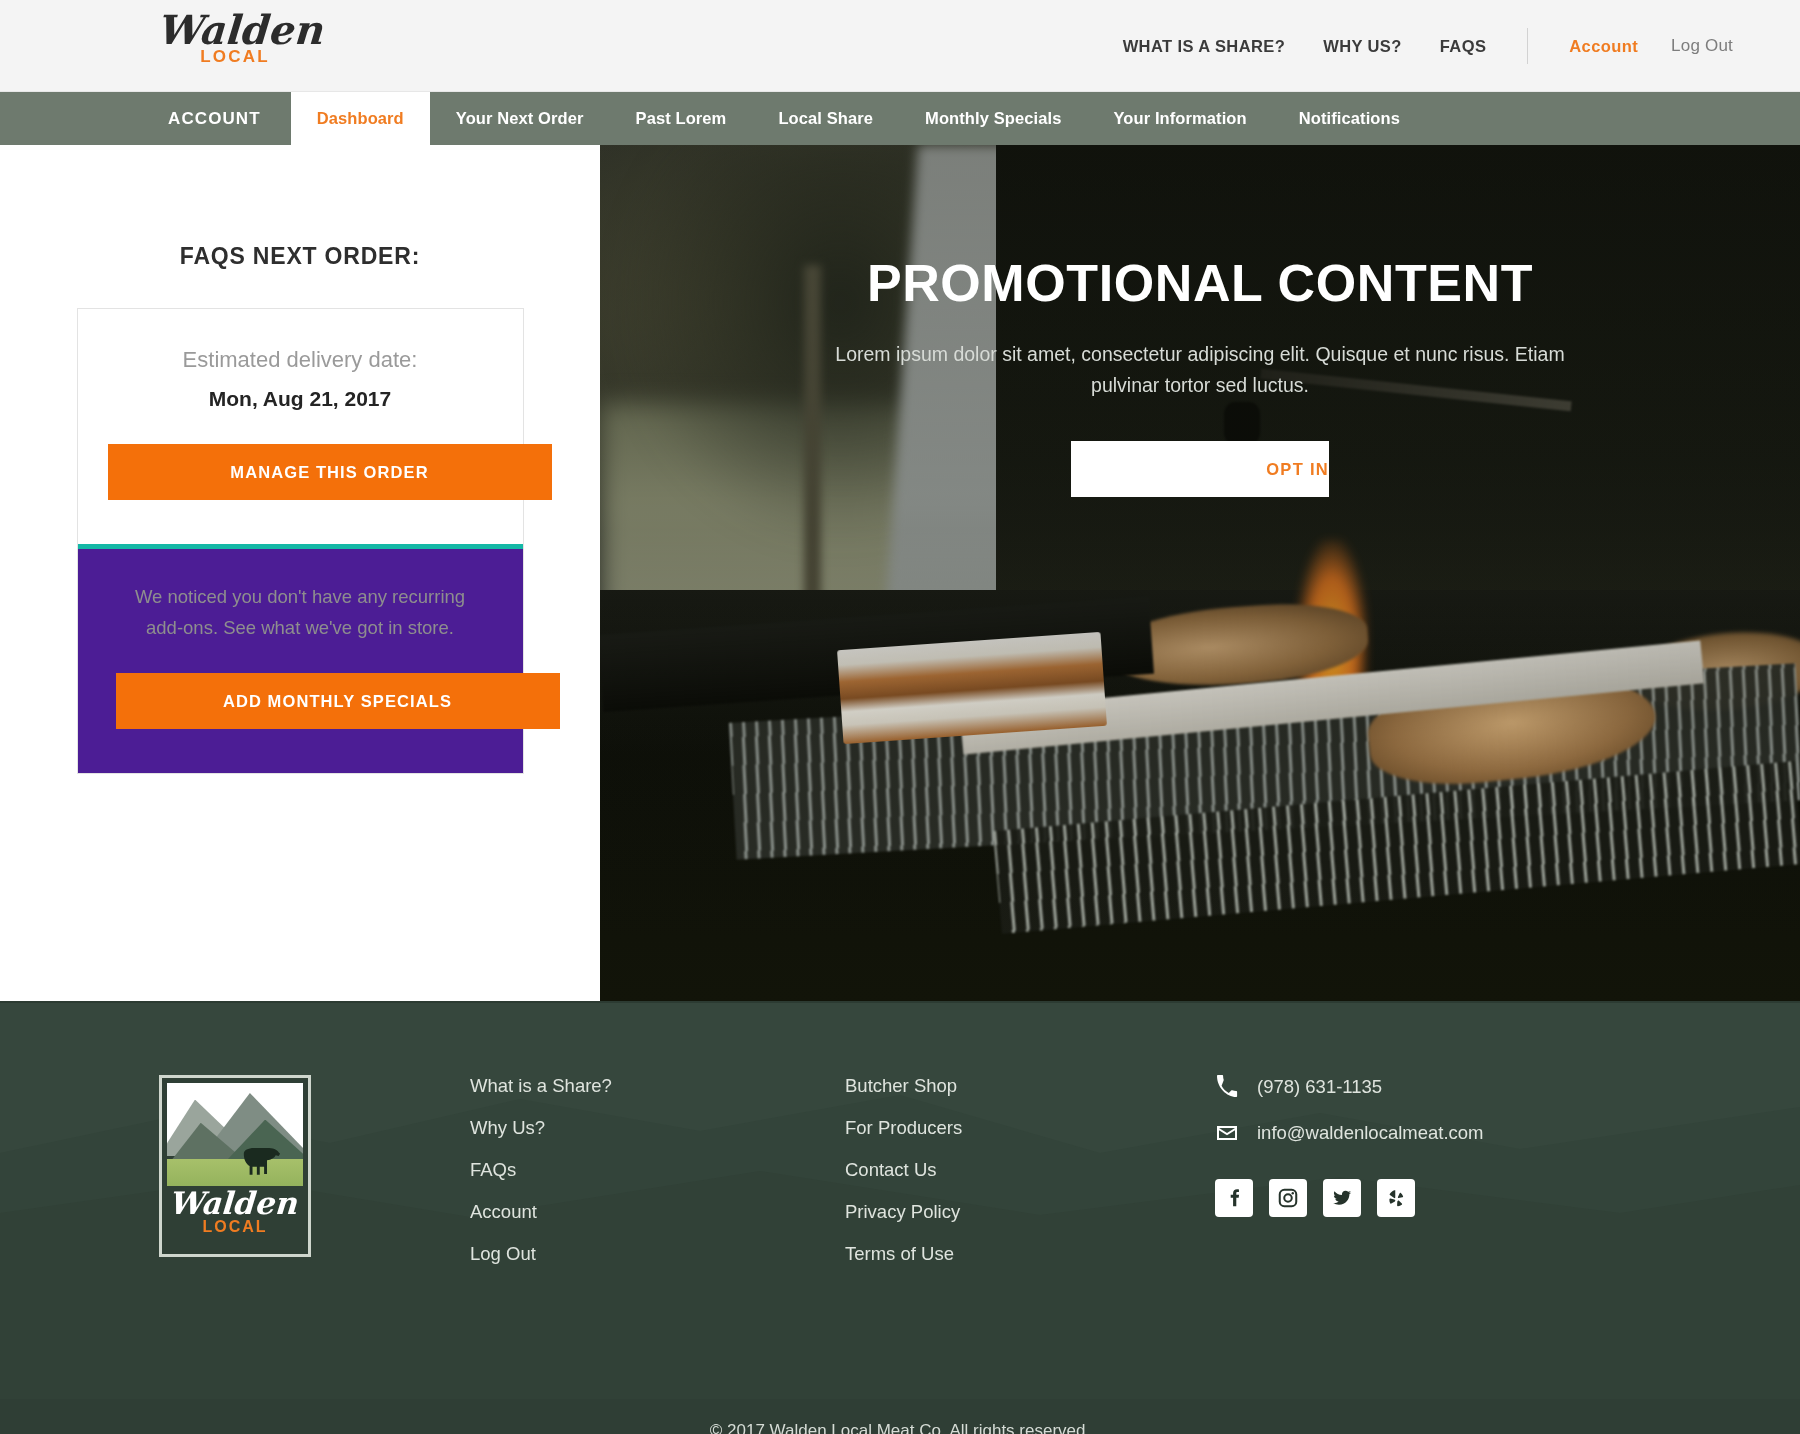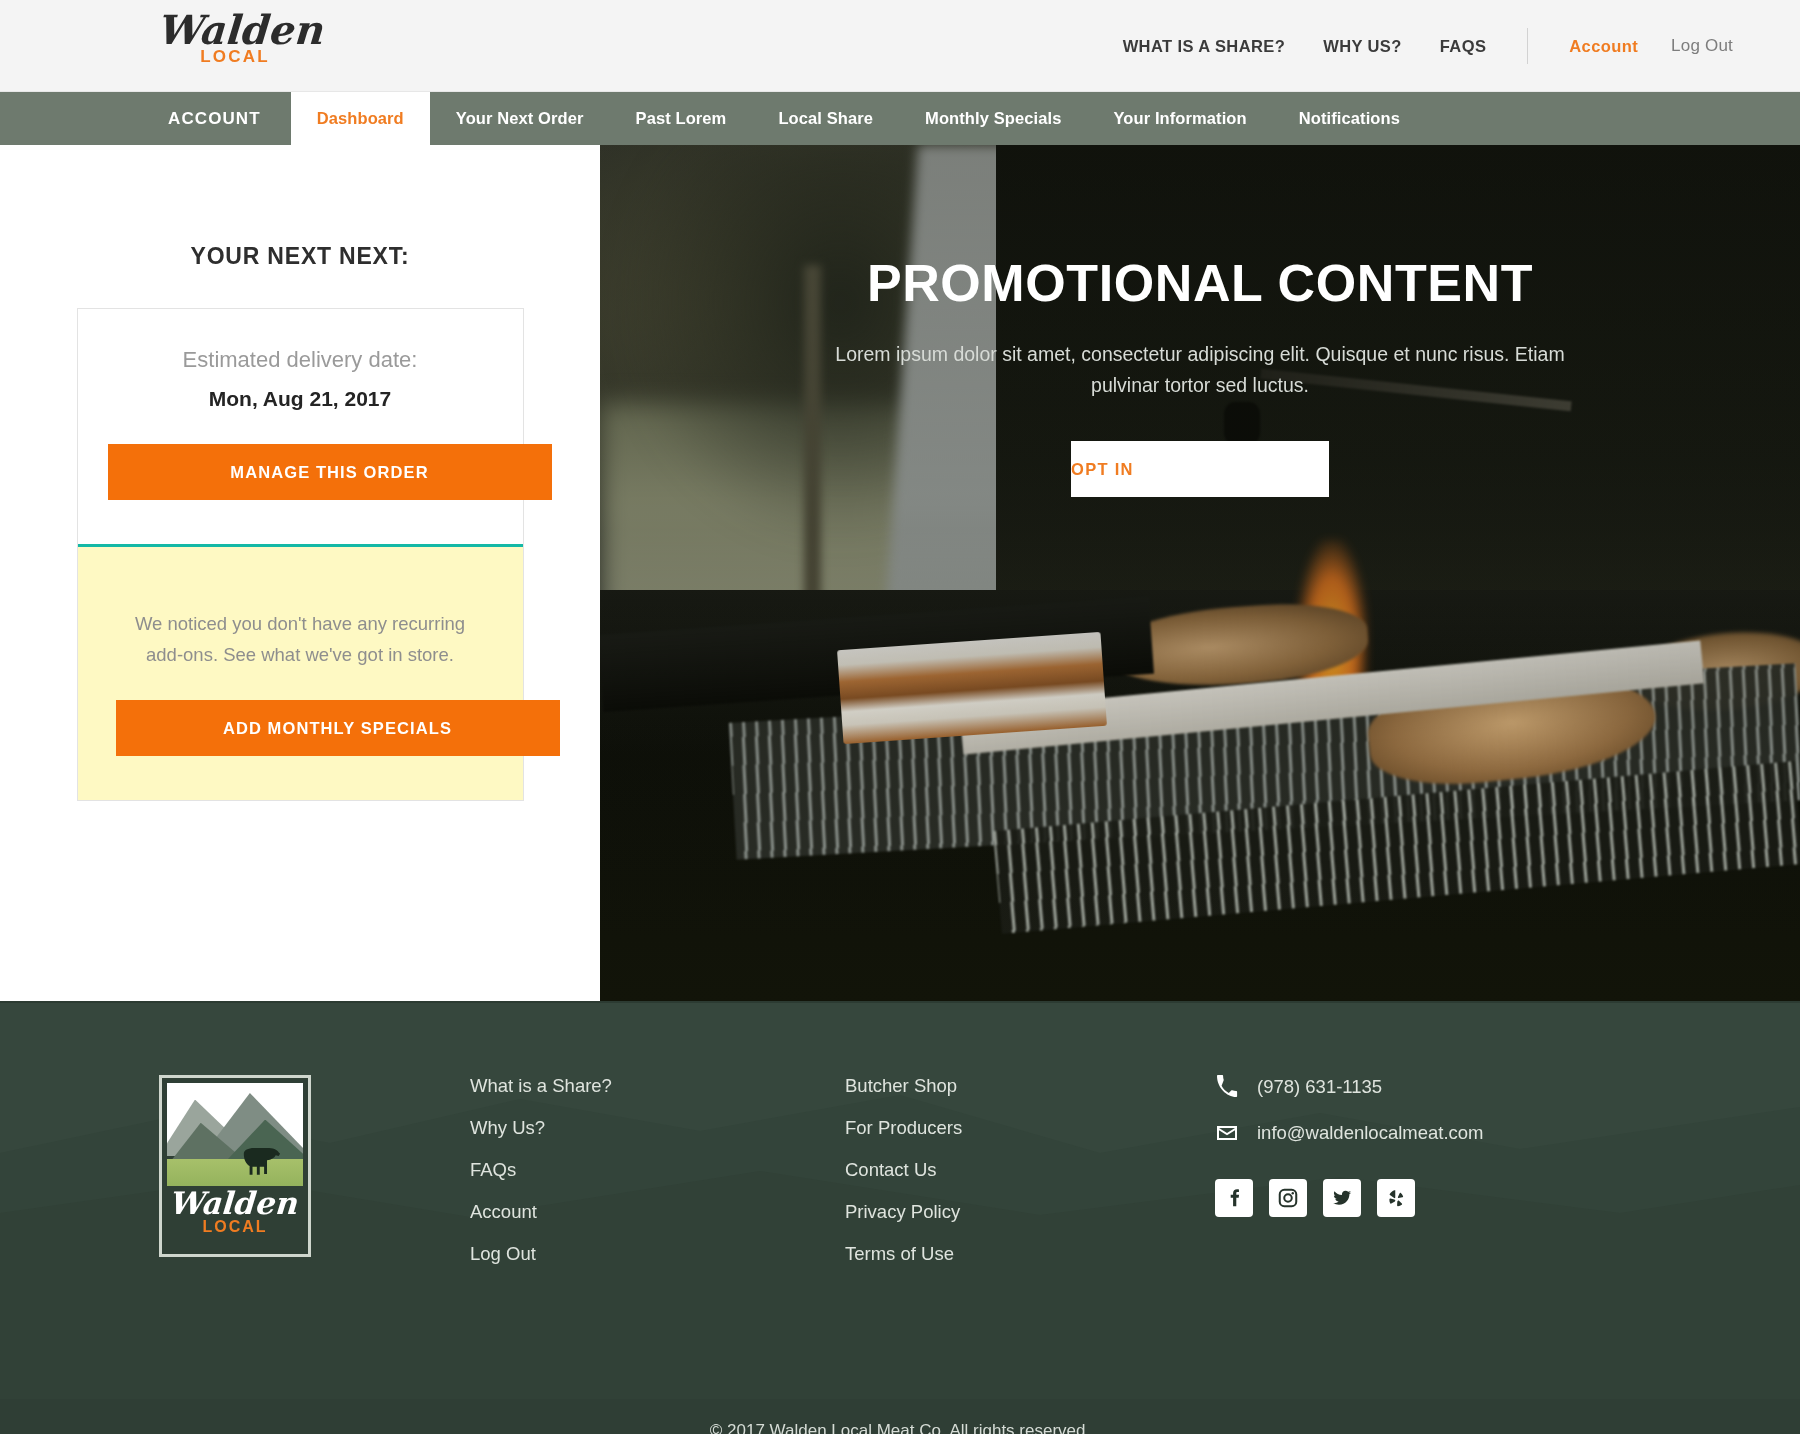--- a/index.html
+++ b/index.html
@@ -102,22 +102,22 @@
   .btn-orange {
     display: block; width: 444px; margin: 30px auto 0 auto;
     background: #f4700a; color: #ffffff;
     border: none; cursor: pointer;
     height: 56px; line-height: 56px;
     text-align: center;
     font-size: 16.5px; font-weight: 700; letter-spacing: 1.1px;
     font-family: "Liberation Sans", sans-serif;
   }
   .card-bottom {
-    background: #fef9c3; border-top: 3px solid #14b8a6;
-    padding: 61px 38px 44px 38px;
+    background: #4c1d95; border-top: 5px solid #14b8a6;
+    padding: 32px 38px 44px 38px;
   }
   .card-note {
     text-align: center; color: #8e8e8e; font-size: 18.5px; line-height: 31px;
   }
 
   
   .hero {
     position: relative; flex: 1;
     overflow: hidden;
     background: #1d211c;
@@ -243,21 +243,21 @@
   }
   .hero-sub {
     color: #d7dbd6; font-size: 19.5px; line-height: 31px;
     width: 760px; margin: 26px auto 0 auto; font-weight: 400;
   }
   .btn-white {
     display:block; width: 258px; height: 56px; line-height: 56px;
     margin: 40px auto 0 auto;
     background: #ffffff; color: #f07c21;
     font-size: 16.5px; font-weight: 700; letter-spacing: 1.3px;
-    border: none; cursor: pointer; text-align:left;
+    border: none; cursor: pointer; text-align:right;
     font-family: "Liberation Sans", sans-serif;
   }
 
   
   .footer {
     position: relative;
     background: #36473d;
     height: 398px;
     overflow: hidden;
     border-top: 2px solid #2c3b32;
@@ -368,21 +368,21 @@
       <div class="tab">Local Share</div>
       <div class="tab">Monthly Specials</div>
       <div class="tab">Your Information</div>
       <div class="tab">Notifications</div>
     </div>
   </div>
 
   <div class="content">
 
     <div class="leftcol">
-      <div class="next-order-title">YOUR NEXT NEXT:</div>
+      <div class="next-order-title">FAQS NEXT ORDER:</div>
 
       <div class="card">
         <div class="card-top">
           <div class="card-label">Estimated delivery date:</div>
           <div class="card-date">
             <div>Mon, Aug 21, 2017</div>
           </div>
           <button class="btn-orange">MANAGE THIS ORDER</button>
         </div>
         <div class="card-bottom">

